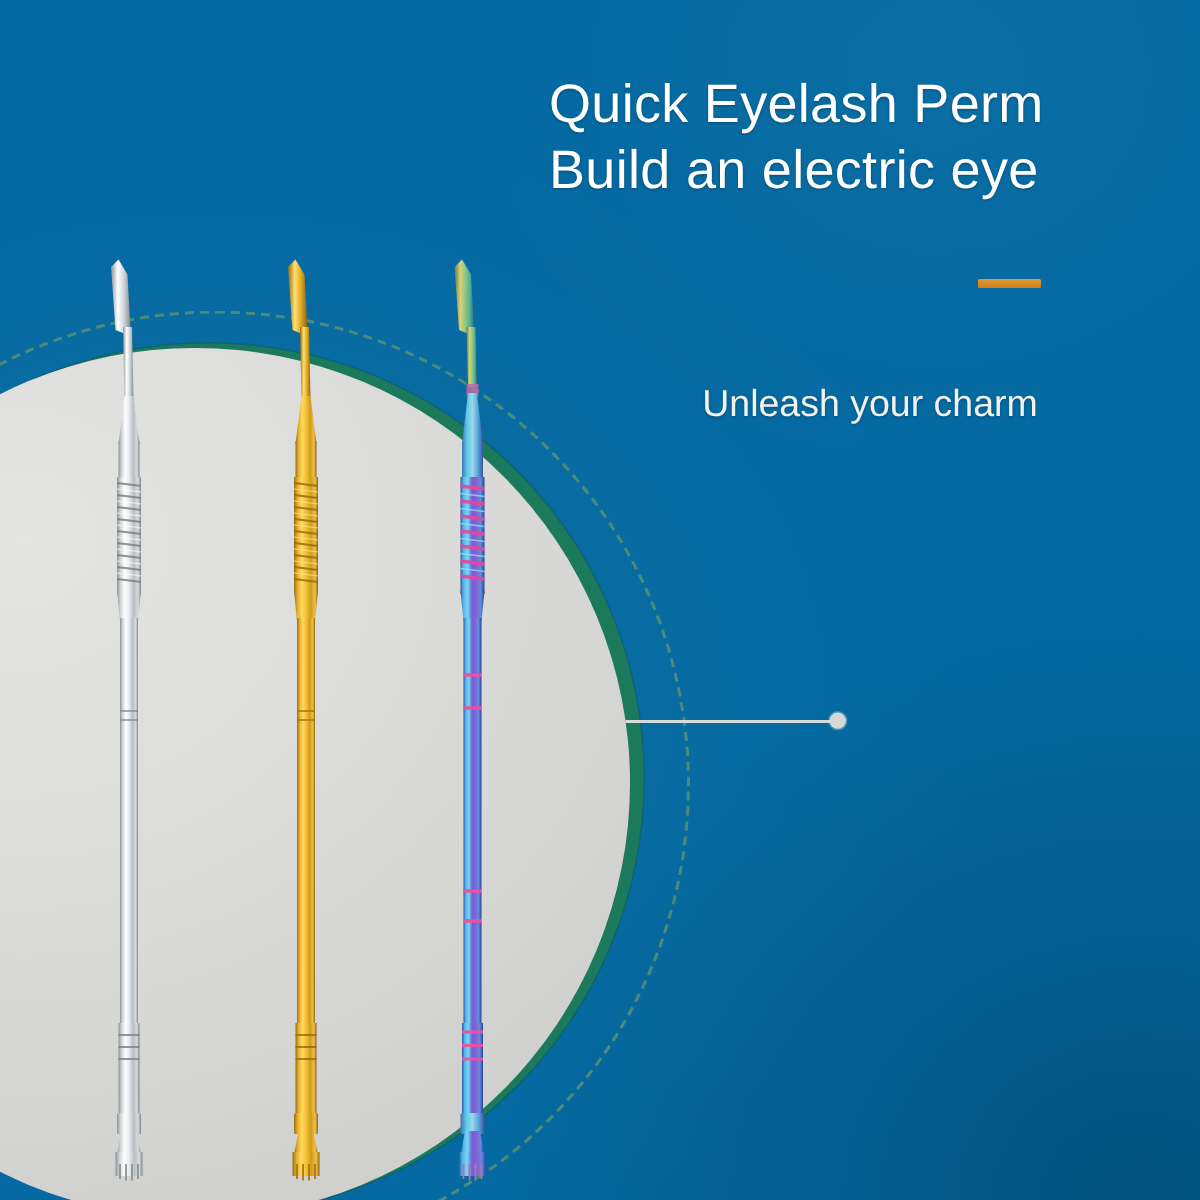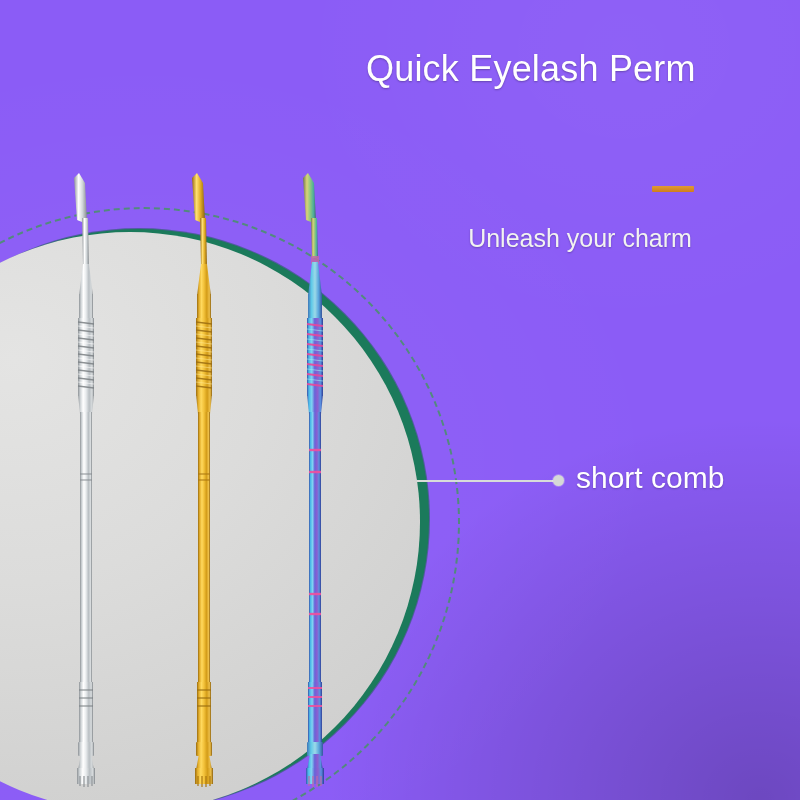--- a/index.html
+++ b/index.html
@@ -8,21 +8,21 @@
     background: #1b2926;
   }
   body {
     font-family: "Liberation Sans", sans-serif;
   }
   #poster {
     position: relative;
     width: 800px;
     height: 800px;
     overflow: hidden;
-    background: #8b5cf6;
+    background: #0369a1;
   }
   
   .bg-light {
     position: absolute;
     inset: 0;
     background:
       radial-gradient(120% 95% at 18% 58%, rgba(255,255,255,0.045) 0%, rgba(255,255,255,0.0) 55%),
       radial-gradient(90% 80% at 95% 100%, rgba(0,0,0,0.22) 0%, rgba(0,0,0,0) 60%),
       radial-gradient(70% 60% at 78% 6%, rgba(255,255,255,0.03) 0%, rgba(255,255,255,0) 60%);
     pointer-events: none;
@@ -94,21 +94,21 @@
     left: 380px;
     top: 222px;
     width: 400px;
     text-align: center;
     color: #f2f3f1;
     font-size: 25px;
     line-height: 33px;
     font-weight: 400;
     text-shadow: 0 1px 2px rgba(0,0,0,0.25);
   }
-  .subhead div { white-space: nowrap; }
+  .subhead div { white-space: nowrap; margin-top: 31px; }
 
   
   .callout-line {
     position: absolute;
     left: 417px;
     top: 480px;
     width: 144px;
     height: 2px;
     background: #d8dcd9;
   }
@@ -381,25 +381,25 @@
           <line x1="26" y1="606" x2="26" y2="617"></line>
           <line x1="30" y1="606" x2="30" y2="617"></line>
           <line x1="34" y1="606" x2="34" y2="616"></line>
         </g>
       </g>
     </svg>
   </div>
 
   <div class="headline">
     <div>Quick Eyelash Perm</div>
+    <div>Build an electric eye</div>
   </div>
 
   <div class="divider-bar"></div>
 
   <div class="subhead">
     <div>Unleash your charm</div>
   </div>
 
   <div class="callout-line"></div>
   <div class="callout-dot"></div>
-  <div class="callout-label">short comb</div>
 
 </div>
 
 </body></html>

